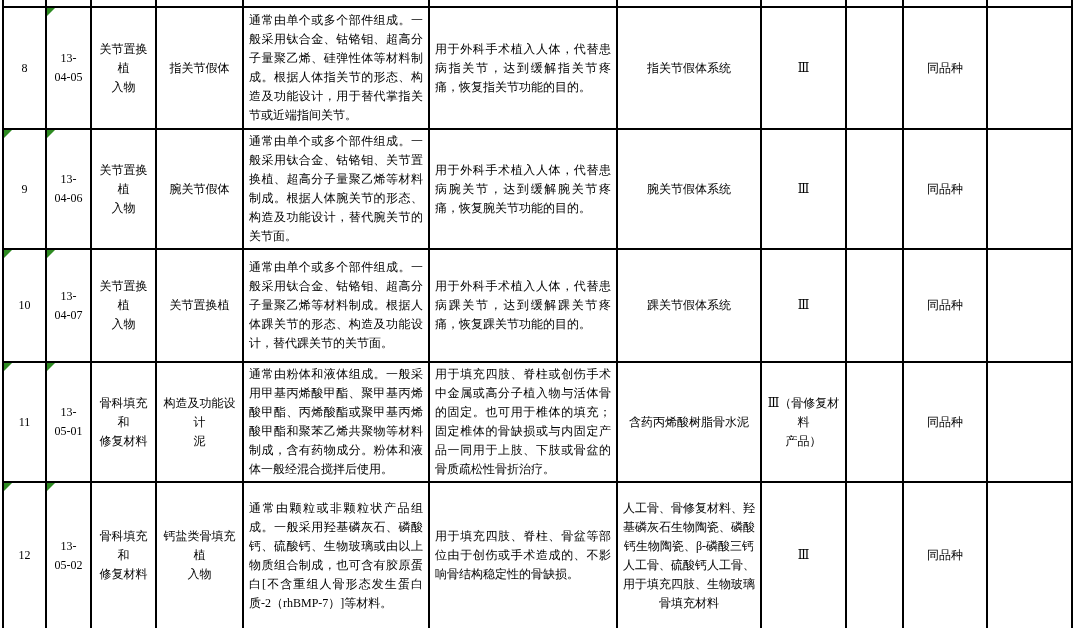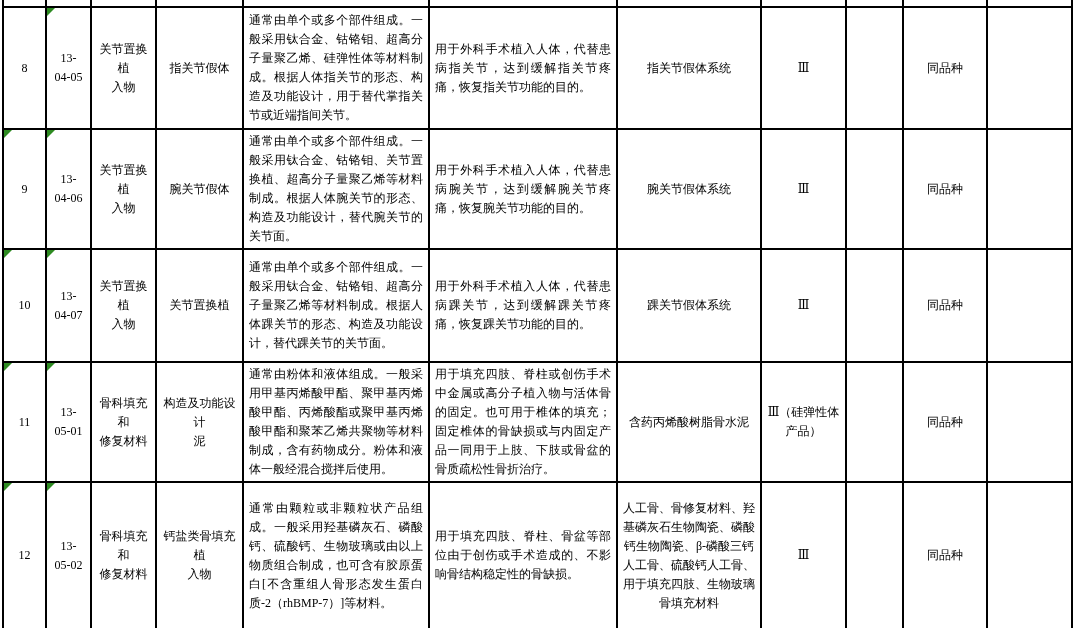--- a/index.html
+++ b/index.html
@@ -148,21 +148,21 @@
         <td>11<span class="tri"></span></td>
         <td>13-
 05-01<span class="tri"></span></td>
         <td>骨科填充和
 修复材料</td>
         <td>构造及功能设计
 泥</td>
         <td class="just">通常由粉体和液体组成。一般采用甲基丙烯酸甲酯、聚甲基丙烯酸甲酯、丙烯酸酯或聚甲基丙烯酸甲酯和聚苯乙烯共聚物等材料制成，含有药物成分。粉体和液体一般经混合搅拌后使用。</td>
         <td class="just">用于填充四肢、脊柱或创伤手术中金属或高分子植入物与活体骨的固定。也可用于椎体的填充；固定椎体的骨缺损或与内固定产品一同用于上肢、下肢或骨盆的骨质疏松性骨折治疗。</td>
         <td>含药丙烯酸树脂骨水泥</td>
-        <td>Ⅲ（硅弹性体
+        <td>Ⅲ（骨修复材料
 产品）</td>
         <td></td>
         <td>同品种</td>
         <td></td>
       </tr>
 
       <tr class="r12">
         <td>12<span class="tri"></span></td>
         <td>13-
 05-02<span class="tri"></span></td>

